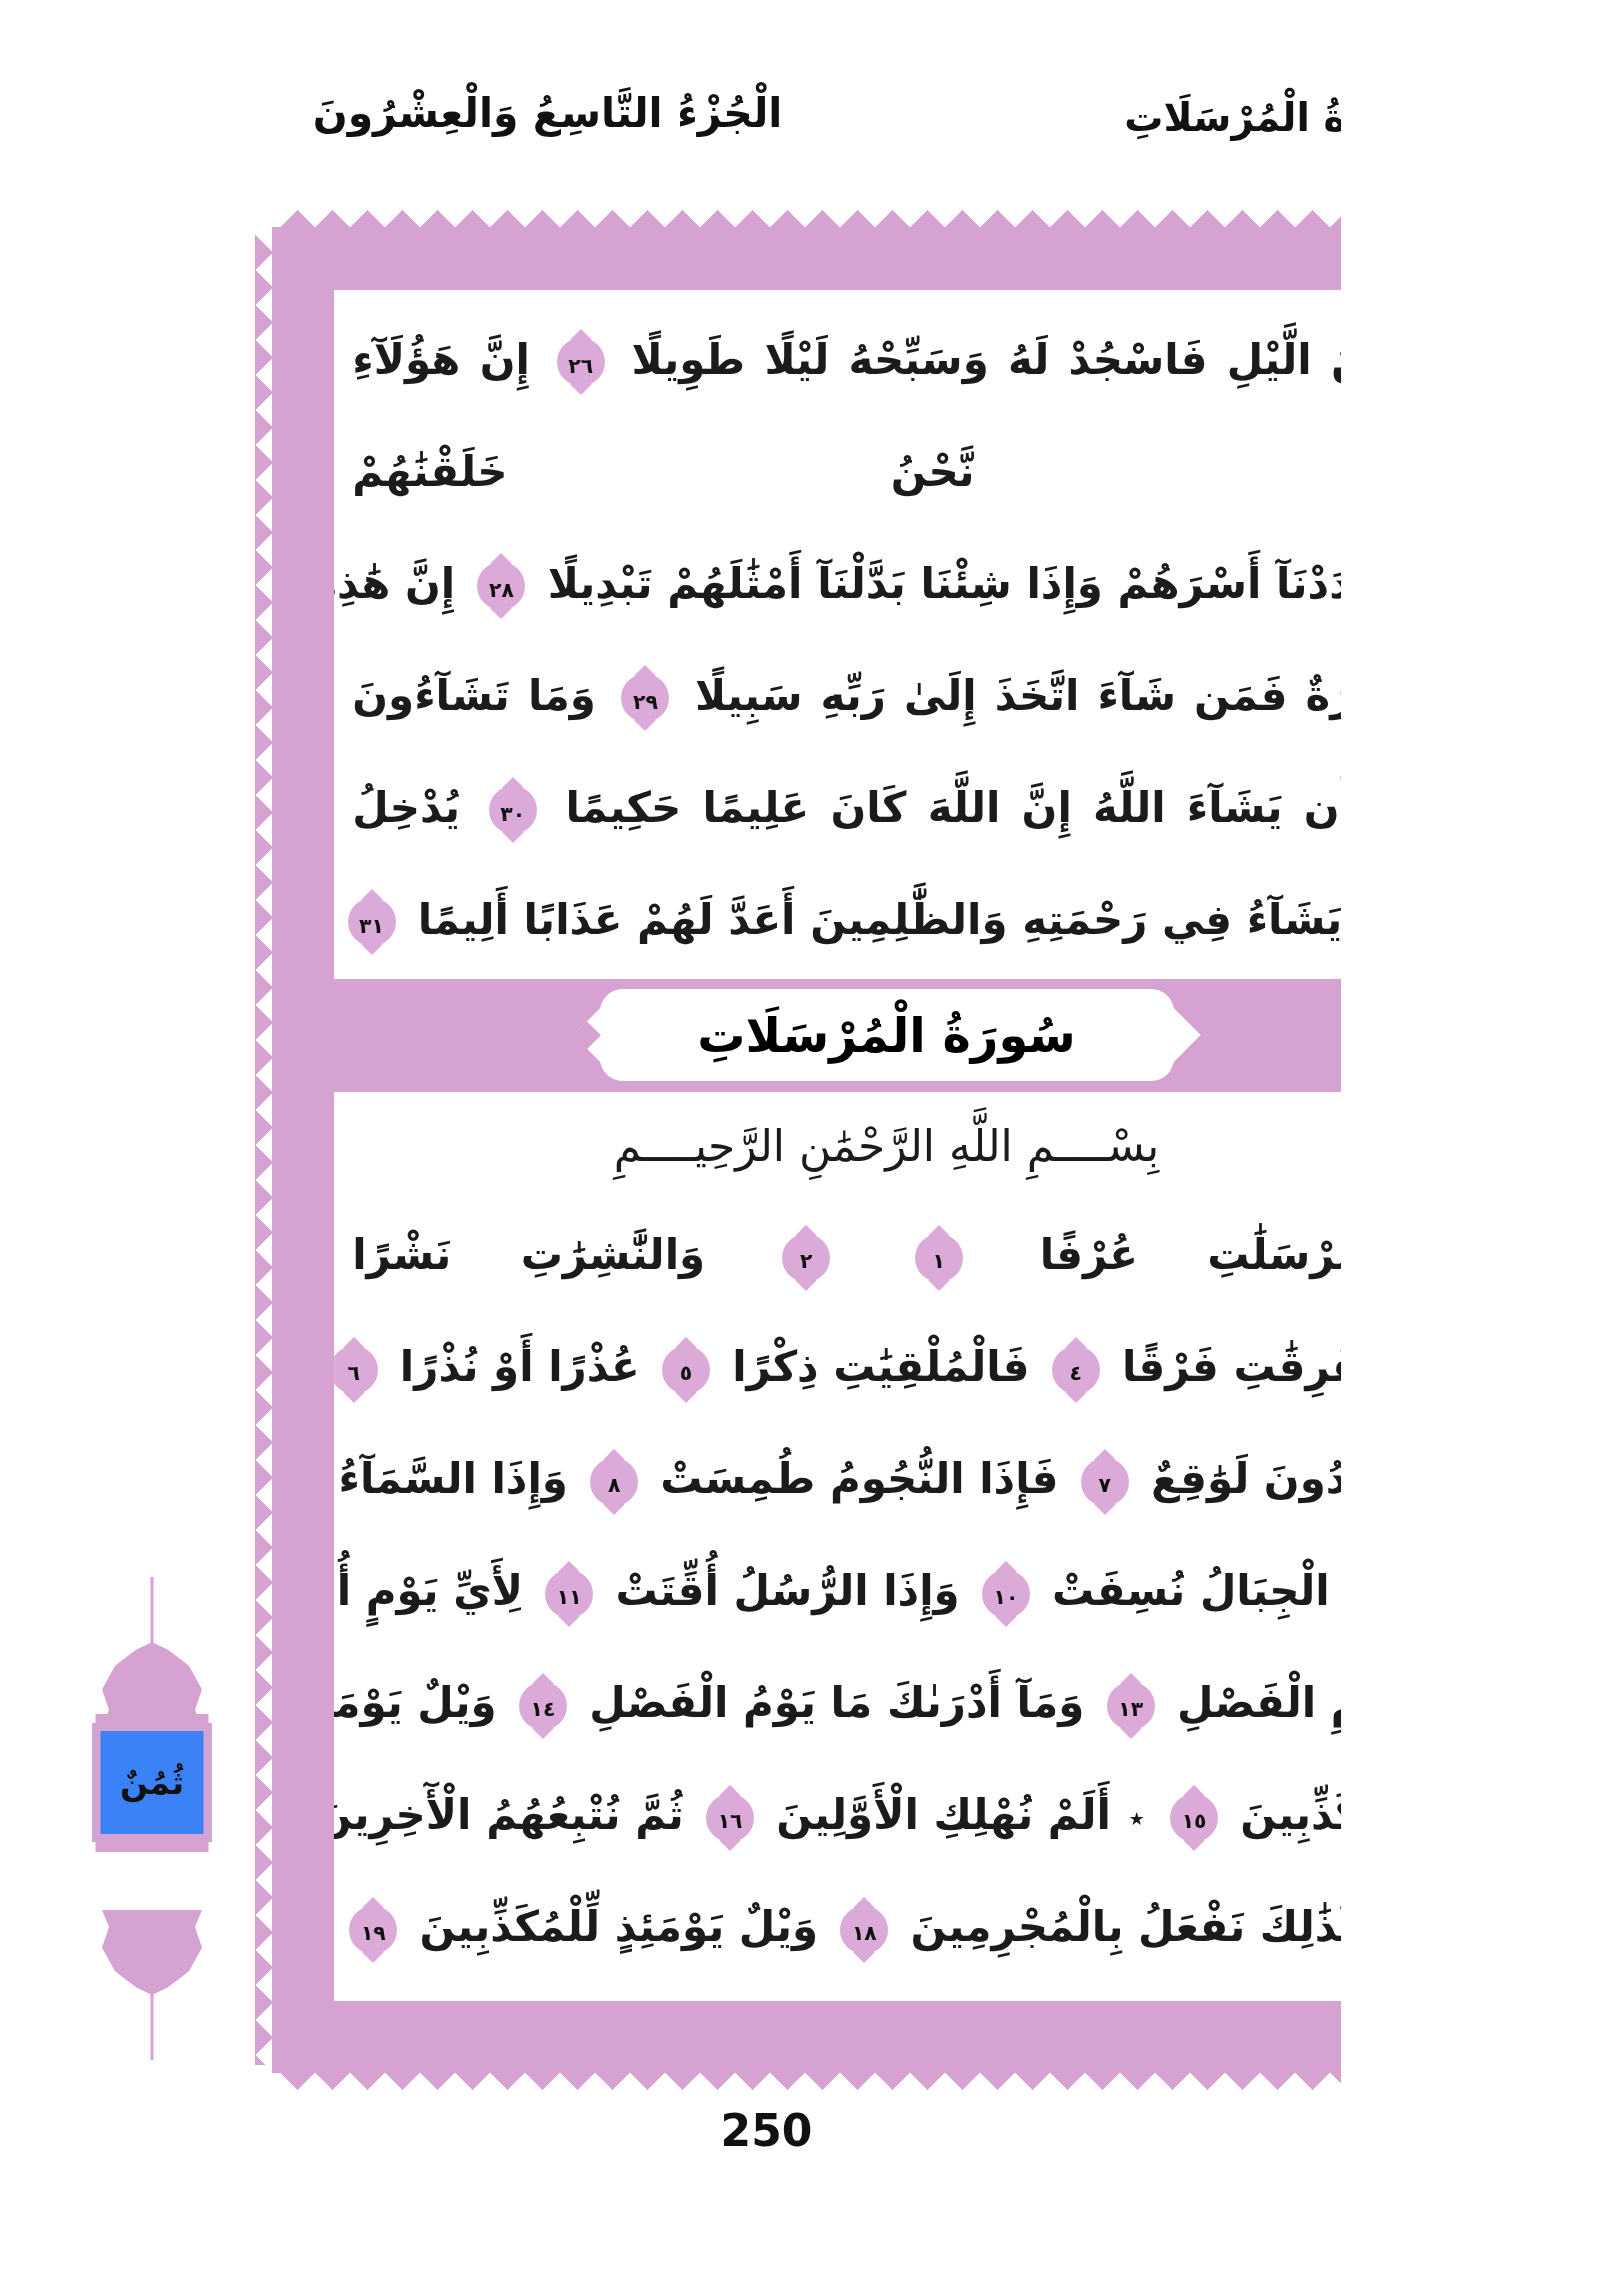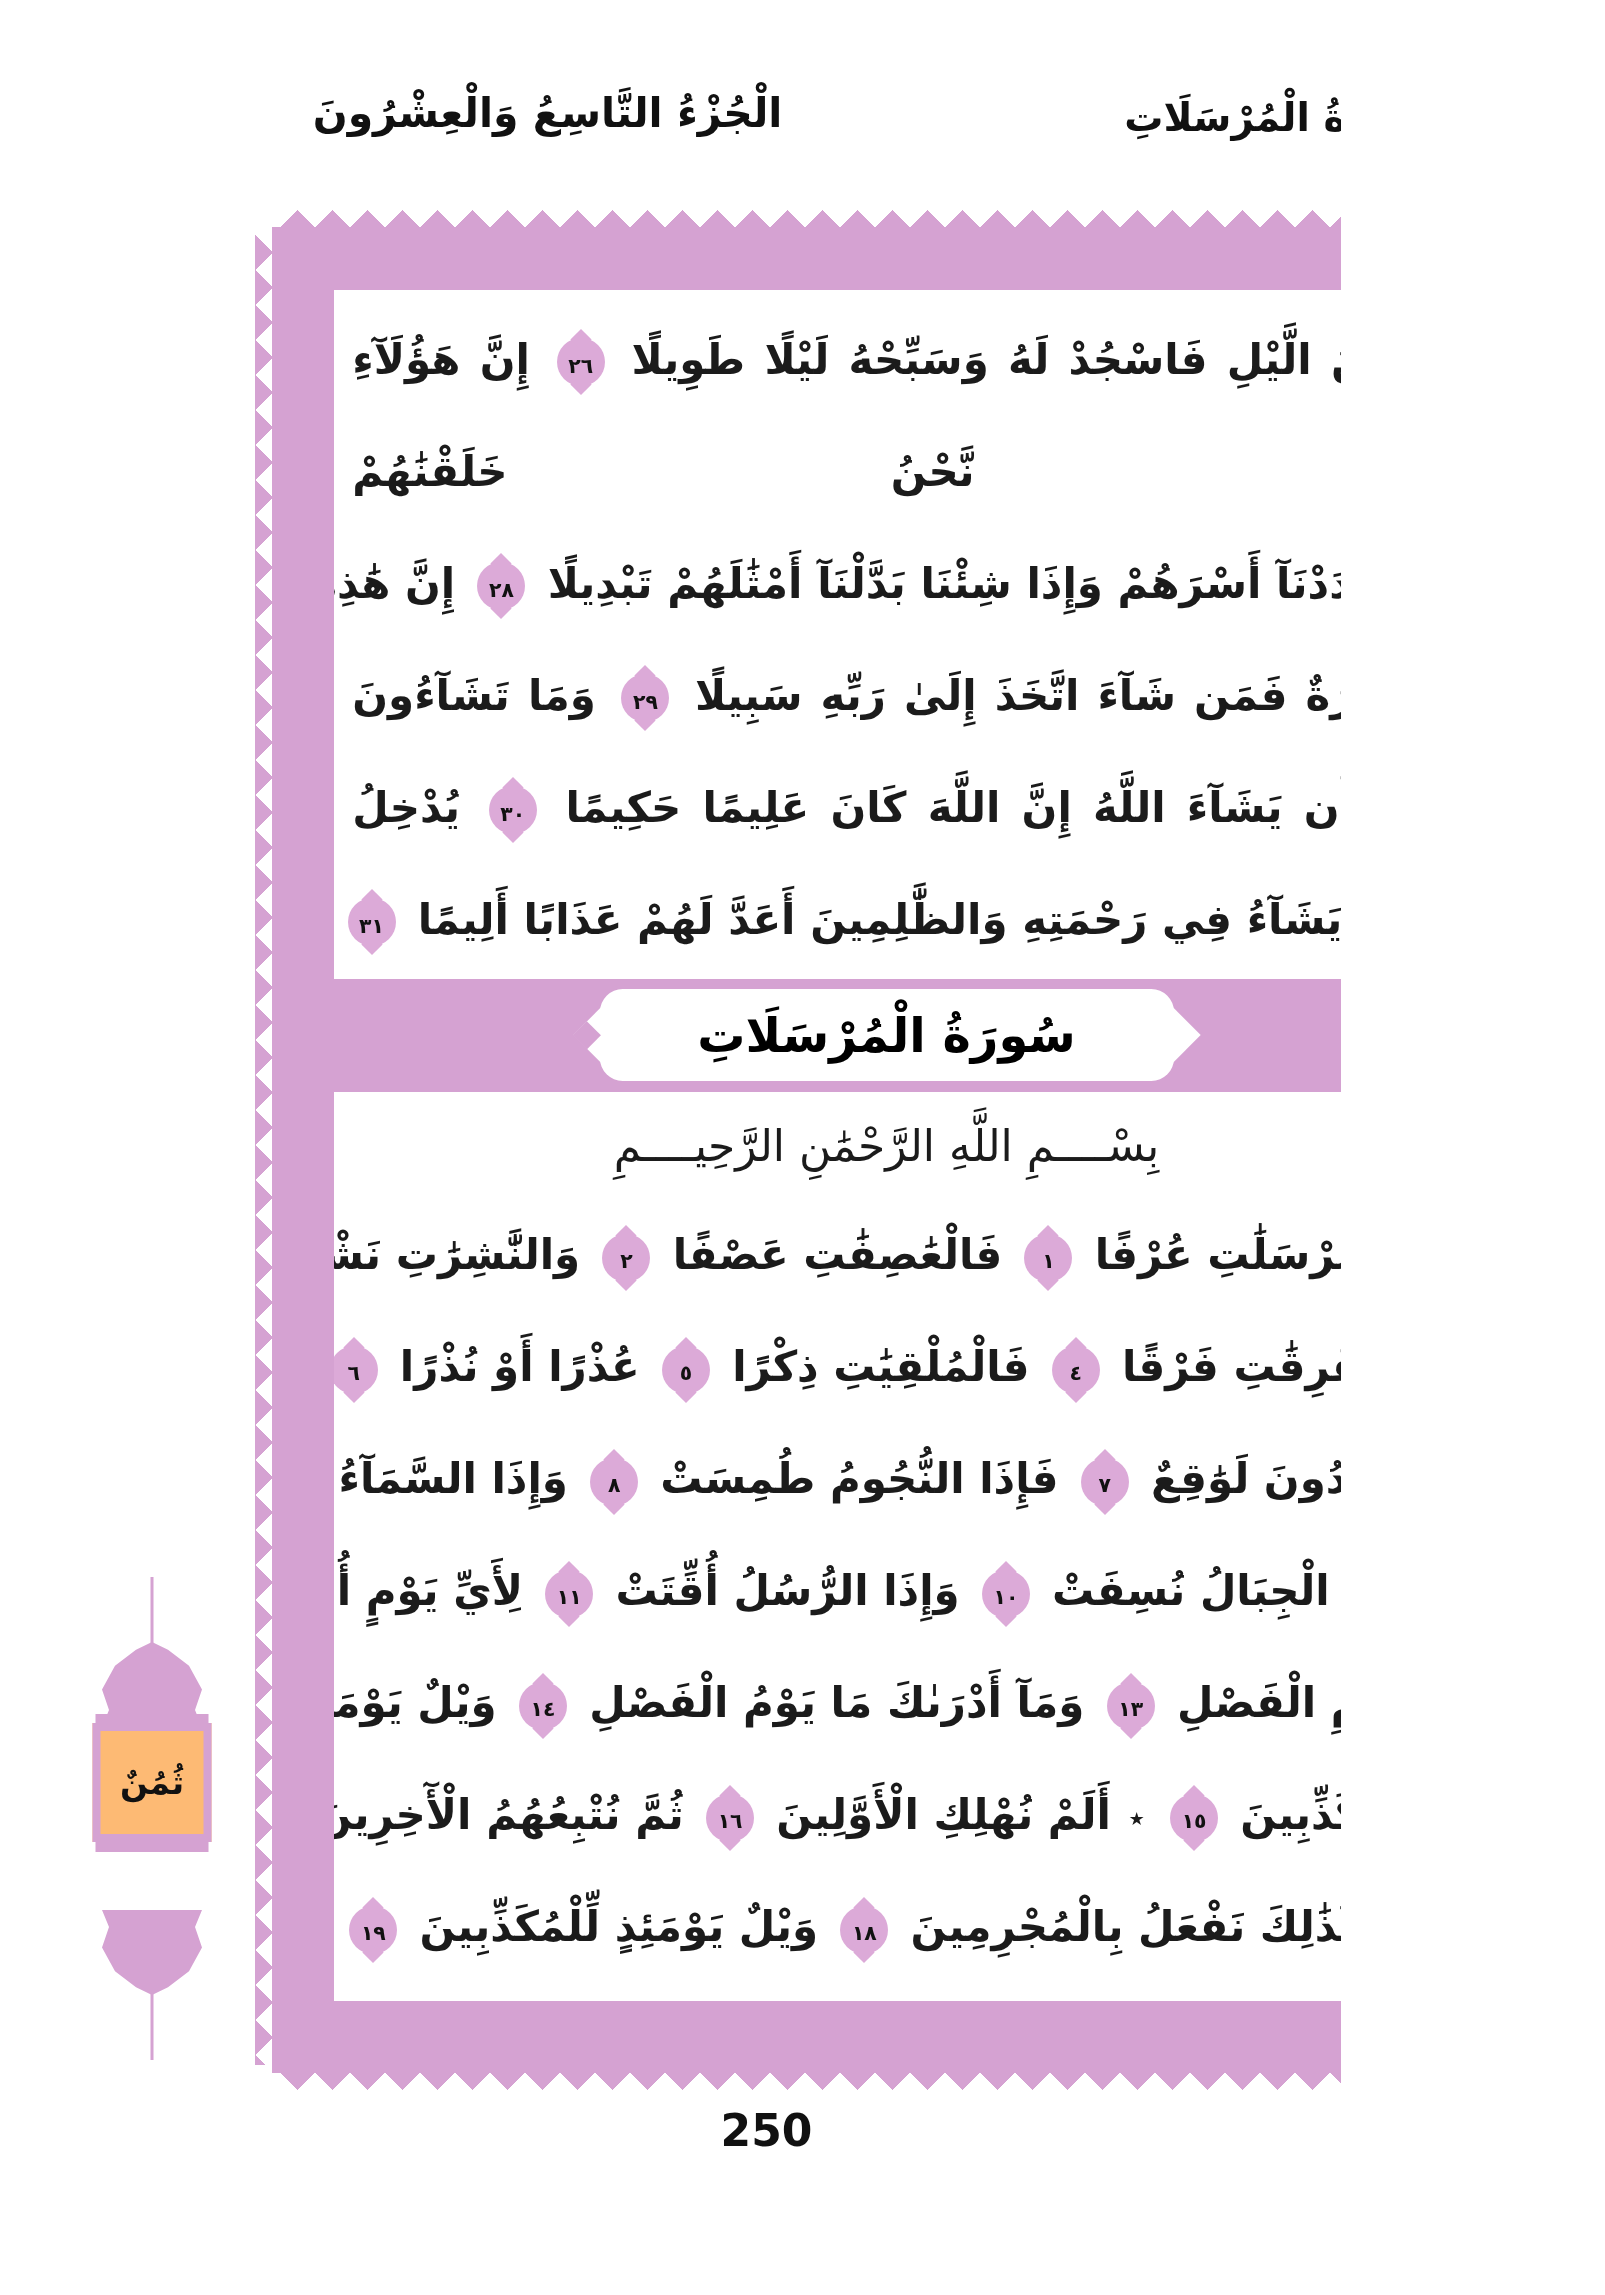--- a/index.html
+++ b/index.html
@@ -72,21 +72,21 @@
   
   .marginal{position:absolute;left:85px;top:1577px;width:134px;height:483px;}
   .stem{position:absolute;left:50%;width:3px;background:var(--pink);transform:translateX(-50%);}
   .stem.top{top:0;height:66px;}
   .stem.bottom{bottom:0;height:66px;}
   .dome{position:absolute;left:50%;transform:translateX(-50%);width:100px;height:85px;background:var(--pink);
         clip-path:polygon(50% 0%,66% 9%,87% 28%,100% 56%,93% 80%,100% 100%,0% 100%,7% 80%,0% 56%,13% 28%,34% 9%);}
   .dome.up{top:65px;}
   .dome.down{bottom:65px;transform:translateX(-50%) scaleY(-1);}
   .thumn-box{position:absolute;top:146px;left:50%;transform:translateX(-50%);
-             width:119px;height:119px;background:#fdba74;border:8.3px solid var(--pink);
+             width:119px;height:119px;background:#3b82f6;border:8.3px solid var(--pink);
              display:flex;align-items:center;justify-content:center;}
   .thumn-label{font-size:33px;font-weight:bold;direction:rtl;color:#111;}
   .dome-base{position:absolute;left:50%;transform:translateX(-50%);width:113px;height:12px;background:var(--pink);}
   .dome-base.up{top:137px;}
   .dome-base.down{top:263px;}
 
   
   .pagenum{position:absolute;top:2105px;left:672px;width:189px;text-align:center;
            font-size:44px;font-weight:bold;color:#111;}
 </style>
@@ -132,21 +132,21 @@
           <span class="c-diamond r"></span>
           <span class="banner-title">سُورَةُ الْمُرْسَلَاتِ</span>
         </div>
       </div>
 
       <div class="bismillah">بِسْــــمِ اللَّهِ الرَّحْمَٰنِ الرَّحِيــــمِ</div>
 
       <div id="lines-bottom">
           <div class="line" dir="rtl"><span>وَالْمُرْسَلَٰتِ عُرْفًا</span> <span class="vm">
               <b>١</b>
-            </span> <span>فَالْعَٰصِفَٰتِ عَصْفًا</span> <span class="vm">
+            </span>  <span class="vm">
               <b>٢</b>
             </span> <span>وَالنَّٰشِرَٰتِ نَشْرًا</span>  </div>
           <div class="line" dir="rtl"><span>فَالْفَٰرِقَٰتِ فَرْقًا</span> <span class="vm">
               <b>٤</b>
             </span> <span>فَالْمُلْقِيَٰتِ ذِكْرًا</span> <span class="vm">
               <b>٥</b>
             </span> <span>عُذْرًا أَوْ نُذْرًا</span> <span class="vm">
               <b>٦</b>
             </span>  </div>
           <div class="line" dir="rtl"><span>تُوعَدُونَ لَوَٰقِعٌ</span> <span class="vm">

